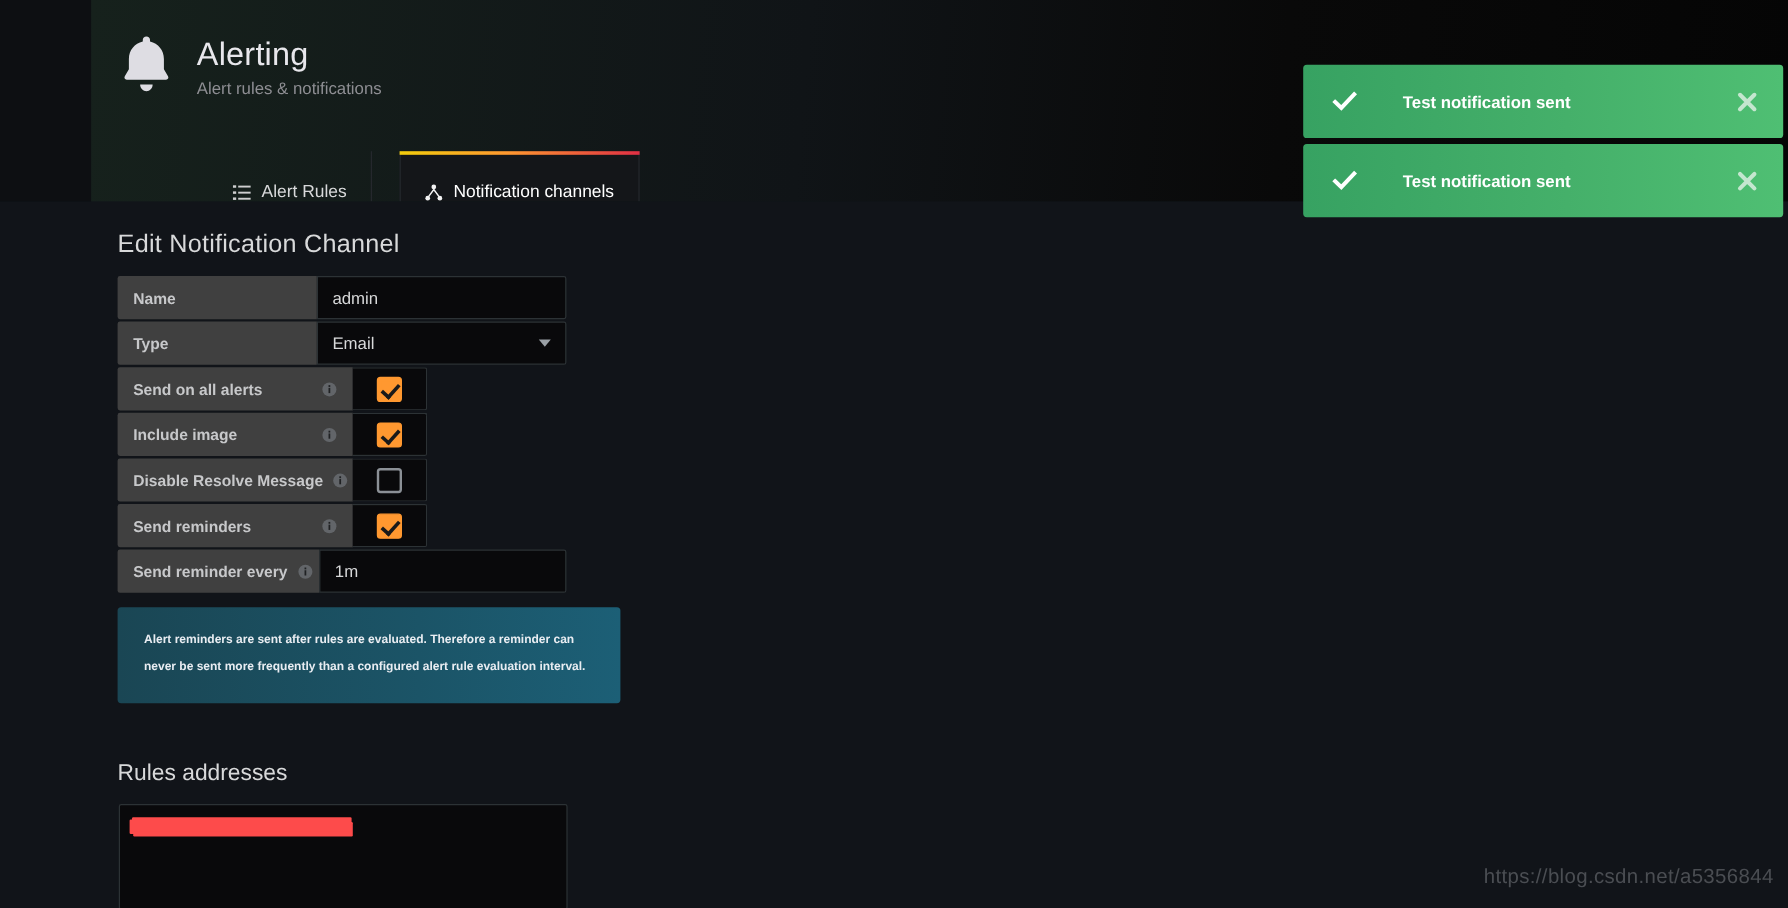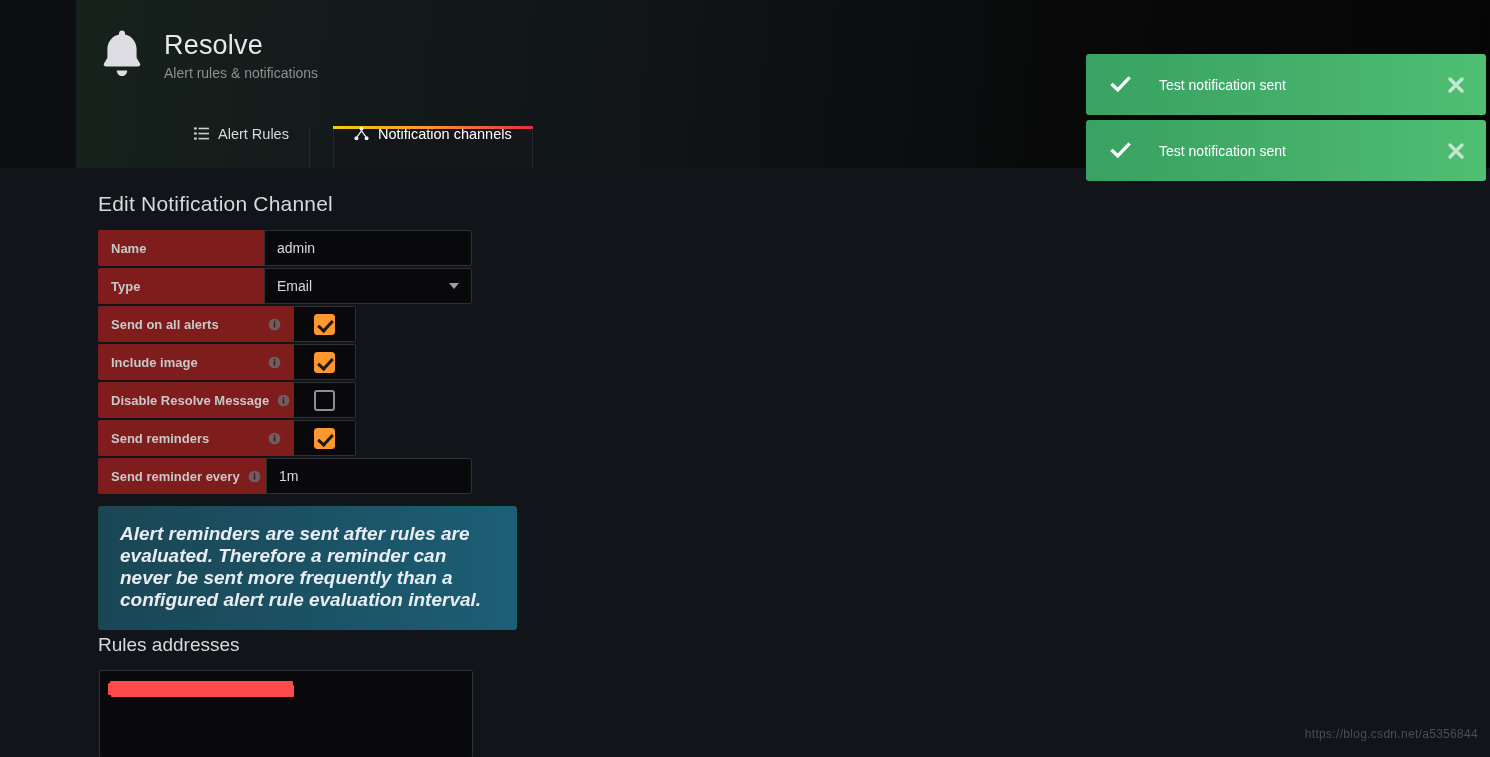--- a/index.html
+++ b/index.html
@@ -62,21 +62,21 @@
   .tabs {
     position: absolute;
     left: 98px; bottom: 0;
     display: flex;
     align-items: flex-end;
     height: 42px;
   }
   .tab {
     position: relative;
     display: flex;
-    align-items: flex-start;
+    align-items: flex-end;
     gap: 9px;
     height: 42px;
     padding: 0 20px;
     font-size: 14.5px;
     color: #d8d9da;
     white-space: nowrap;
     cursor: pointer;
     border-right: 1px solid #25282d;
   }
   .tab.active {
@@ -119,21 +119,21 @@
   }
   .form-row {
     display: flex;
     align-items: stretch;
     margin-bottom: 2px;
     height: 36px;
   }
   .form-label {
     display: flex;
     align-items: center;
-    background: #7f1d1d;
+    background: #404040;
     border-radius: 2px 0 0 2px;
     padding: 0 13px;
     font-size: 13px;
     font-weight: bold;
     color: #c7c8ca;
     white-space: nowrap;
   }
   .form-label.w-wide { width: 166px; }
   .form-label.w-chk  { width: 196px; justify-content: space-between; }
   .form-label.w-rem  { width: 168px; justify-content: space-between; }
@@ -200,25 +200,24 @@
   }
 
   
   .alert-box {
     position: absolute;
     left: 98px; top: 338px;
     width: 419px;
     background: linear-gradient(90deg, #1a4654 0%, #1b5467 60%, #1c5f76 100%);
     border-radius: 3px;
     padding: 17px 20px 19px 22px;
-    font-size: 19px;
+    font-size: 10px;
     font-weight: bold;
     line-height: 22px;
     color: #e9edf2;
-    font-style: italic;
   }
 
   
   .sub-title {
     position: absolute;
     left: 98px; top: 466px;
     font-size: 19px;
     color: #d8d9da;
     font-weight: 400;
   }
@@ -251,59 +250,59 @@
     width: 400px; height: 61px;
     background: linear-gradient(90deg, #37a262 0%, #45b06a 55%, #4fbf73 100%);
     border-radius: 3px;
     display: flex;
     align-items: center;
     padding: 0 20px 0 24px;
     position: relative;
   }
   .toast-check { width: 21px; height: 21px; flex: none; }
   .toast-msg {
-    margin-left: 28px;
+    margin-left: 38px;
     font-size: 14px;
-    font-weight: normal;
+    font-weight: bold;
     color: #ffffff;
     flex: 1;
   }
   .toast-close {
     width: 20px; height: 20px;
     flex: none;
     cursor: pointer;
     opacity: .82;
   }
 
   
   .watermark {
     position: absolute;
     right: 12px; bottom: 16px;
-    font-size: 12px;
+    font-size: 17px;
     color: #55585d;
     letter-spacing: .3px;
     white-space: nowrap;
     opacity: .85;
   }
 </style>
 </head>
 <body>
 
 <div id="root">
 
   <div class="left-rail"></div>
 
   <div class="page-header">
     <div class="header-inner">
       <svg class="bell-icon" viewBox="0 0 24 26">
         <path d="M12 1.2c.9 0 1.5.6 1.5 1.4v.7c3.4.7 5.8 3.7 5.8 7.3v4.3l1.7 2.9c.4.6 0 1.4-.8 1.4H3.8c-.8 0-1.2-.8-.8-1.4l1.7-2.9v-4.3c0-3.6 2.4-6.6 5.8-7.3v-.7c0-.8.6-1.4 1.5-1.4z" fill="#dedde3"></path>
         <path d="M9.4 21.2h5.2c0 1.6-1.2 2.8-2.6 2.8s-2.6-1.2-2.6-2.8z" fill="#dedde3"></path>
       </svg>
       <div class="header-text">
-        <div class="header-title">Resolve</div>
+        <div class="header-title">Alerting</div>
         <div class="header-sub">Alert rules &amp; notifications</div>
       </div>
     </div>
 
     <div class="tabs">
       <div class="tab">
         <svg class="tab-ico" viewBox="0 0 16 16">
           <rect x="0" y="1.5" width="3" height="2.2" fill="#d8d9da"></rect>
           <rect x="4.8" y="1.8" width="11.2" height="1.7" fill="#d8d9da"></rect>
           <rect x="0" y="6.9" width="3" height="2.2" fill="#d8d9da"></rect>

